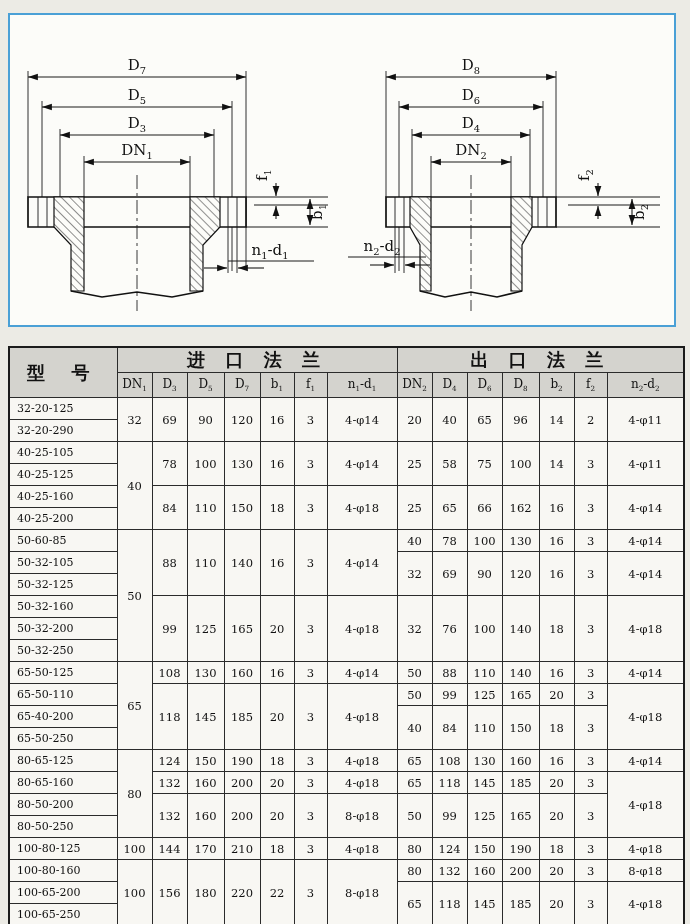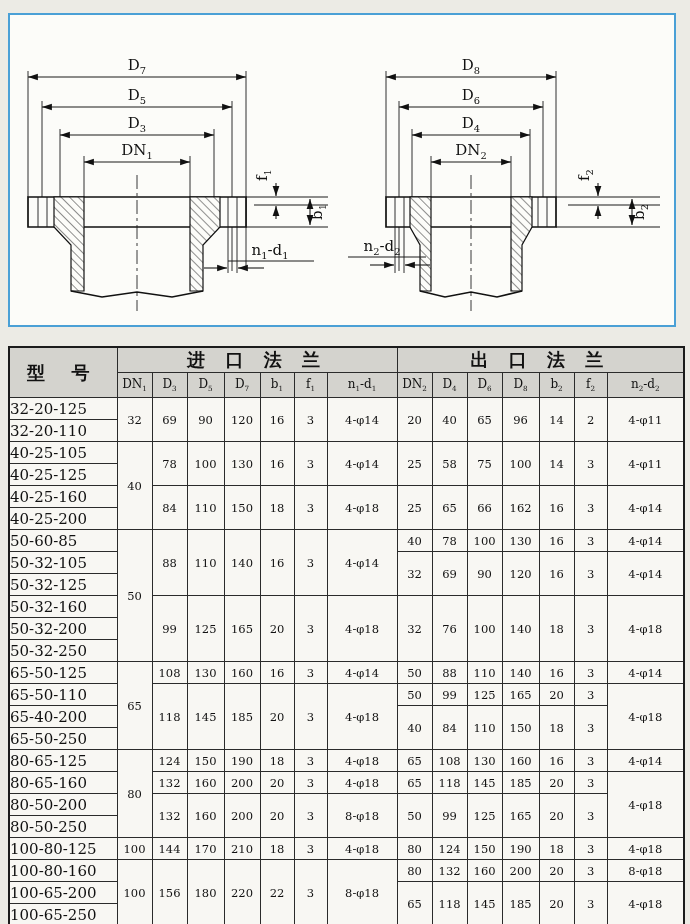--- a/index.html
+++ b/index.html
@@ -36,21 +36,21 @@
     padding:0;font-size:11.5px;font-weight:normal;height:21px;
     overflow:hidden;white-space:nowrap;
   }
   thead th{background:#d4d3ce;}
   th.chinese{
     font-family:"DejaVu Sans","Liberation Sans",sans-serif;
     font-size:18px;letter-spacing:7px;font-weight:bold;height:20px;
   }
   th.model-h{letter-spacing:10px;}
   th.sub-h{font-size:12px;height:24px;}
-  td.model{text-align:left;padding-left:0;font-size:15px;}
+  td.model{text-align:left;padding-left:7px;font-size:11px;}
   sub{font-size:0.6em;}
 </style>
 </head>
 <body>
 
 <div class="diagram-panel" data-name="diagram-panel">
 
   <svg id="svg-left" width="330" height="302" viewBox="0 0 330 302" data-name="inlet-flange-diagram">
     <defs>
       <marker id="arr1" viewBox="0 0 10 10" refX="10" refY="5" markerWidth="9" markerHeight="9" orient="auto-start-reverse">
@@ -237,21 +237,21 @@
         <td data-name="value-cell" rowspan="2">4-φ14</td>
         <td data-name="value-cell" rowspan="2">20</td>
         <td data-name="value-cell" rowspan="2">40</td>
         <td data-name="value-cell" rowspan="2">65</td>
         <td data-name="value-cell" rowspan="2">96</td>
         <td data-name="value-cell" rowspan="2">14</td>
         <td data-name="value-cell" rowspan="2">2</td>
         <td data-name="value-cell" rowspan="2">4-φ11</td>
       </tr>
       <tr data-name="table-row">
-        <td class="model" data-name="model-cell">32-20-110</td>
+        <td class="model" data-name="model-cell">32-20-290</td>
       </tr>
       <tr data-name="table-row">
         <td class="model" data-name="model-cell">40-25-105</td>
         <td data-name="value-cell" rowspan="4">40</td>
         <td data-name="value-cell" rowspan="2">78</td>
         <td data-name="value-cell" rowspan="2">100</td>
         <td data-name="value-cell" rowspan="2">130</td>
         <td data-name="value-cell" rowspan="2">16</td>
         <td data-name="value-cell" rowspan="2">3</td>
         <td data-name="value-cell" rowspan="2">4-φ14</td>

